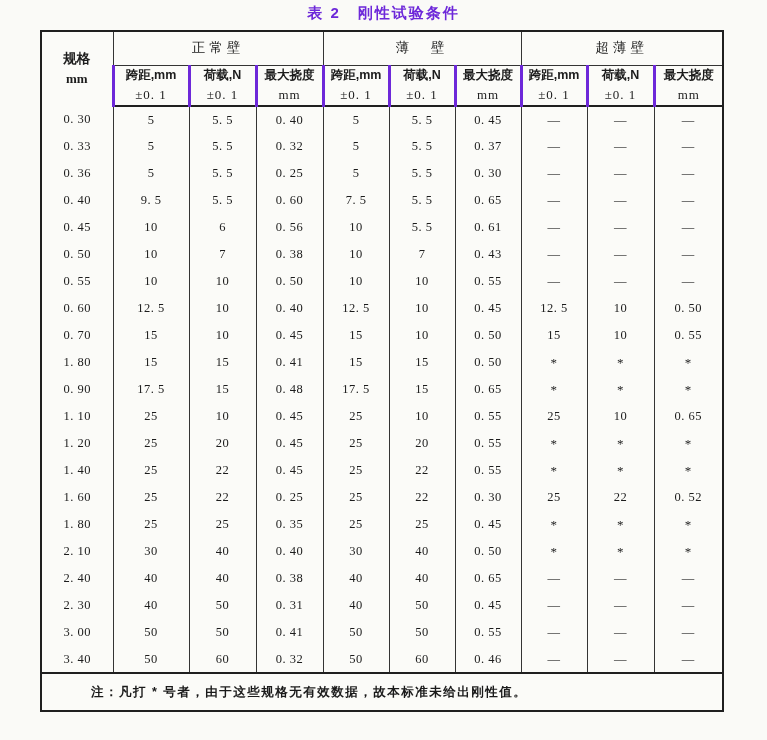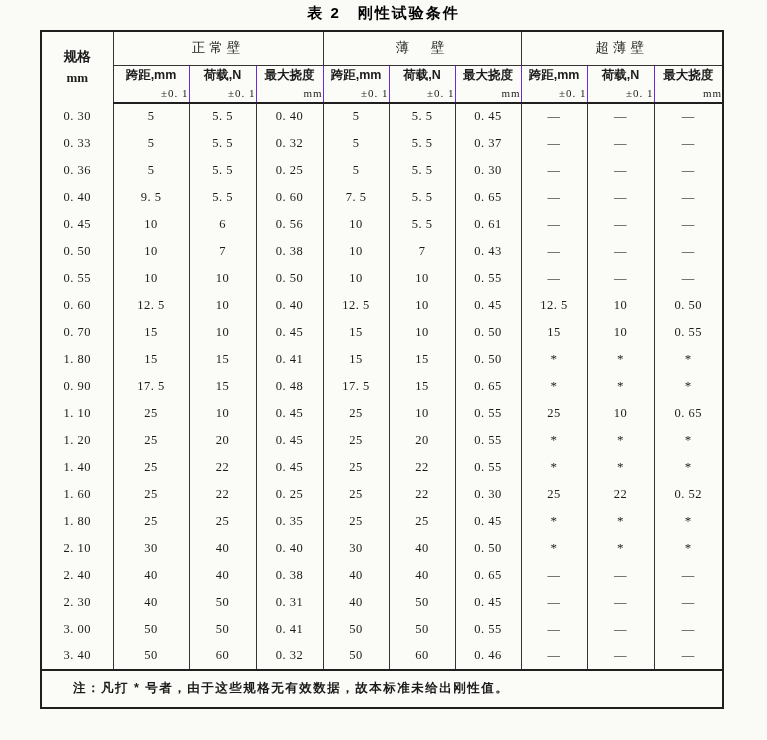--- a/index.html
+++ b/index.html
@@ -13,21 +13,21 @@
     overflow: hidden;
   }
   .doc-title {
     position: absolute;
     top: 4px; left: 0;
     width: 767px;
     text-align: center;
     font-size: 15px;
     font-weight: bold;
     letter-spacing: 2px;
-    color: #000000;
+    color: #6d28d9;
   }
   table.rigidity {
     position: absolute;
     left: 40px; top: 30px;
     width: 682px;
     border-collapse: collapse;
     table-layout: fixed;
     border: 2px solid #1f1f1f;
     background: #fbfbf8;
   }
@@ -52,48 +52,47 @@
   th.group-th {
     height: 34px;
     border-left: 1px solid #343434;
     border-bottom: 1px solid #343434;
     font-size: 13.5px;
     font-weight: normal;
     letter-spacing: 4px;
   }
   th.sub-th {
     height: 37px;
-    border-left: 1px solid #6d28d9;
+    border-left: 3px solid #6d28d9;
     border-bottom: 2px solid #1f1f1f;
     font-size: 12.5px;
     font-weight: bold;
     line-height: 1.55;
   }
   th.sub-th .l2 {
     font-family: "Liberation Serif", serif;
     font-weight: normal;
-    font-size: 11px;
+    font-size: 13px;
     letter-spacing: 1px;
-    text-align: right;
   }
   tbody td {
     height: 27px;
     border-left: 1px solid #343434;
     font-family: "Liberation Serif", serif;
     font-size: 12.5px;
     letter-spacing: 0.5px;
   }
   tbody td:first-child { border-left: none; }
   tbody td.dash-cell { color: #2a2a2a; }
   tbody td.star-cell { font-size: 13px; }
   tfoot td.note-cell {
     height: 38px;
     border-top: 2px solid #1f1f1f;
     text-align: left;
-    padding-left: 31px;
+    padding-left: 49px;
     font-size: 12.5px;
     font-weight: bold;
     letter-spacing: 1.5px;
     color: #1a1a1a;
   }
 </style>
 </head>
 <body>
 
 <div class="doc-title">表 2　刚性试验条件</div>

